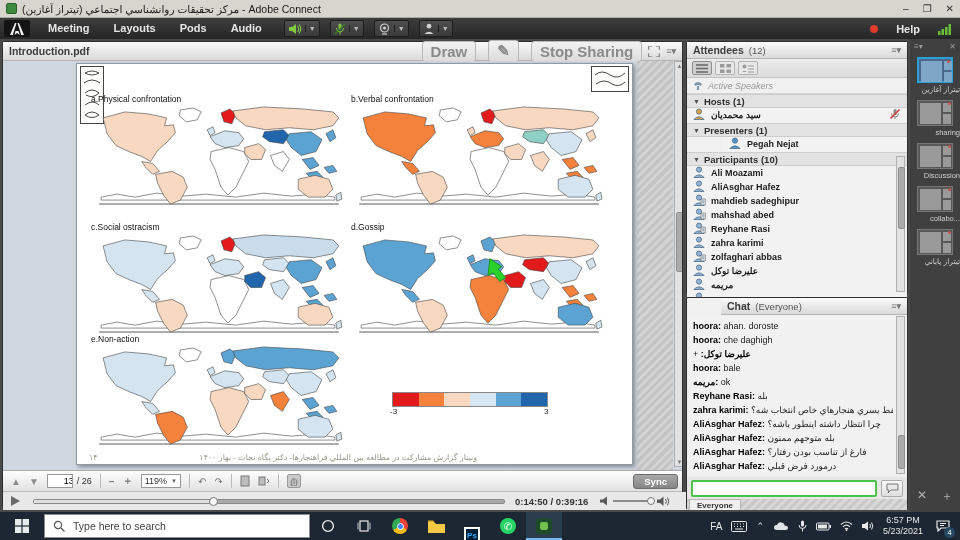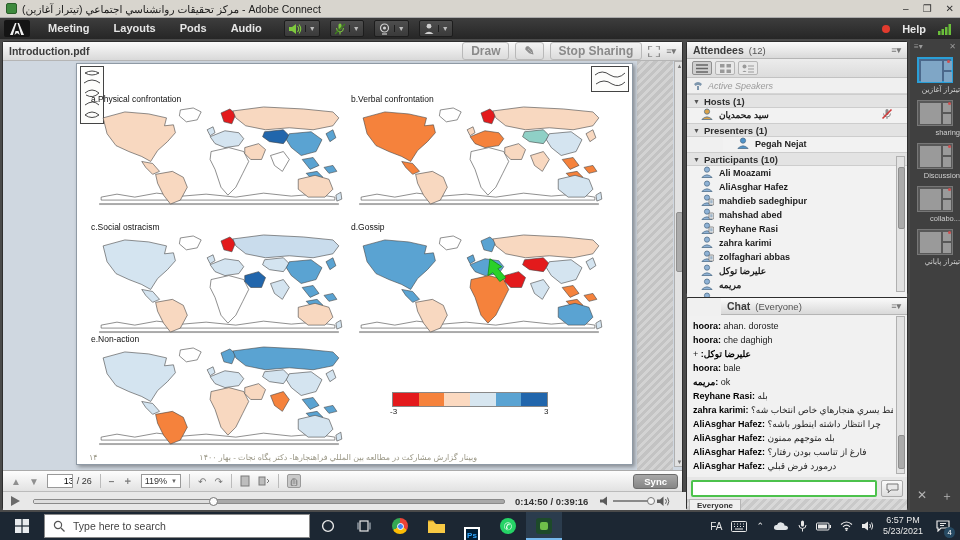--- a/index.html
+++ b/index.html
@@ -16,34 +16,34 @@
 
   #menubar { left:0; top:18px; width:960px; height:21px; background:linear-gradient(#3d3d3d,#262626);
              display:flex; align-items:center; color:#e6e6e6; font-size:11px; font-weight:bold; }
   #menubar .logo { width:26px; height:17px; margin:0 6px 0 4px; background:#141414; border-radius:2px;
                    display:flex; align-items:center; justify-content:center; }
   #menubar .logo svg { display:block; }
   .menu-item { padding:0 12px; height:21px; line-height:21px; cursor:default; }
   .icon-btn { display:flex; align-items:center; height:17px; background:linear-gradient(#4e4e4e,#3a3a3a);
               border:1px solid #1d1d1d; border-radius:2px; margin-left:10px; padding:0 3px; }
   .icon-btn .dd { border-left:1px solid #1d1d1d; margin-left:3px; padding-left:3px; color:#bbb; font-size:7px; }
-  .menu-right { margin-left:auto; display:flex; align-items:center; gap:12px; padding-right:8px; }
+  .menu-right { margin-left:auto; display:flex; align-items:center; gap:18px; padding-right:8px; }
   .rec-dot { width:8px; height:8px; border-radius:50%; background:#e23b2e; }
 
   
   .pod { background:#f0f0f0; border:1px solid #2e2e2e; border-radius:2px; }
   .pod-head { height:17px; background:linear-gradient(#fafafa,#d9d9d9); border-bottom:1px solid #b5b5b5;
               display:flex; align-items:center; font-size:10.5px; font-weight:bold; color:#3c3c3c; padding:0 6px; }
   .pod-menu { margin-left:auto; color:#777; font-size:9px; }
 
   
   #share-pod { left:2px; top:41px; width:681px; height:469px; }
   #share-head { height:19px; }
-  #share-head .btn { font-size:12px; font-weight:bold; color:#8a8a8a; border:1px solid #b9b9b9;
-                     border-radius:3px; background:linear-gradient(#f2f2f2,#dcdcdc); padding:1px 8px; margin-left:6px; }
+  #share-head .btn { font-size:15px; font-weight:bold; color:#8a8a8a; border:1px solid #b9b9b9;
+                     border-radius:3px; background:linear-gradient(#f2f2f2,#dcdcdc); padding:1px 8px; margin-left:12px; }
   #viewer { left:0; top:19px; width:679px; height:409px; background:#cfd7e0; overflow:hidden; }
   #stripeR { left:634px; top:0; width:36px; height:409px;
              background:repeating-linear-gradient(135deg,#c3c3c3 0 3px,#d3d3d3 3px 6px); }
   .vscroll { background:#e2e2e2; border:1px solid #b0b0b0; }
   .vthumb { position:absolute; left:1px; width:7px; background:#ababab; border:1px solid #8f8f8f; border-radius:2px; }
   .sarrow { position:absolute; left:0; width:100%; text-align:center; font-size:6px; color:#777; }
 
   #pdf-page { left:73px; top:2px; width:557px; height:402px; background:#fff;
               border:1px solid #8f9aa5; box-shadow:2px 2px 4px rgba(0,0,0,.35); position:absolute; }
   .stamp { position:absolute; border:1px solid #444; background:#fdfdfb; }
@@ -89,21 +89,21 @@
                display:flex; align-items:center; gap:3px; padding:0 5px; }
   .vm-btn { width:20px; height:14px; border:1px solid #b5b5b5; background:#e8e8e8; border-radius:2px;
             display:flex; align-items:center; justify-content:center; }
   .vm-btn.sel { background:#cfcfcf; border-color:#8f8f8f; }
   #act-spk { height:16px; display:flex; align-items:center; gap:5px; padding:0 6px; border-bottom:1px solid #d5d5d5;
              color:#9a9a9a; font-size:9px; font-style:italic; }
   .sec-head { height:14px; background:#e3e3e3; border-top:1px solid #cdcdcd; border-bottom:1px solid #cdcdcd;
               font-size:9.5px; font-weight:bold; color:#2e2e2e; display:flex; align-items:center; gap:4px; padding:0 6px; }
   .sec-head .tri { font-size:7px; color:#555; }
   .att-rows { background:#f2f2f2; overflow:hidden; }
-  .att-row { height:14px; display:flex; align-items:center; gap:5px; padding:0 14px; }
+  .att-row { height:14px; display:flex; align-items:center; gap:5px; padding:0 6px; }
   .att-name { font-size:9px; font-weight:bold; color:#1c1c1c; white-space:nowrap; }
   .att-mic { margin-left:auto; }
   #att-scroll { position:absolute; right:2px; top:114px; width:9px; height:136px; }
 
   
   #chat-pod { left:686px; top:297px; width:222px; height:213px;padding-left:34px; }
   #chat-msgs { position:absolute; left:1px; top:18px; width:210px; height:158px; background:#f1f1f1;
                padding:3px 5px; overflow:hidden; }
   .chat-msg { font-size:9px; color:#222; height:14px; line-height:14px; white-space:nowrap; overflow:hidden;
               text-align:left; }

